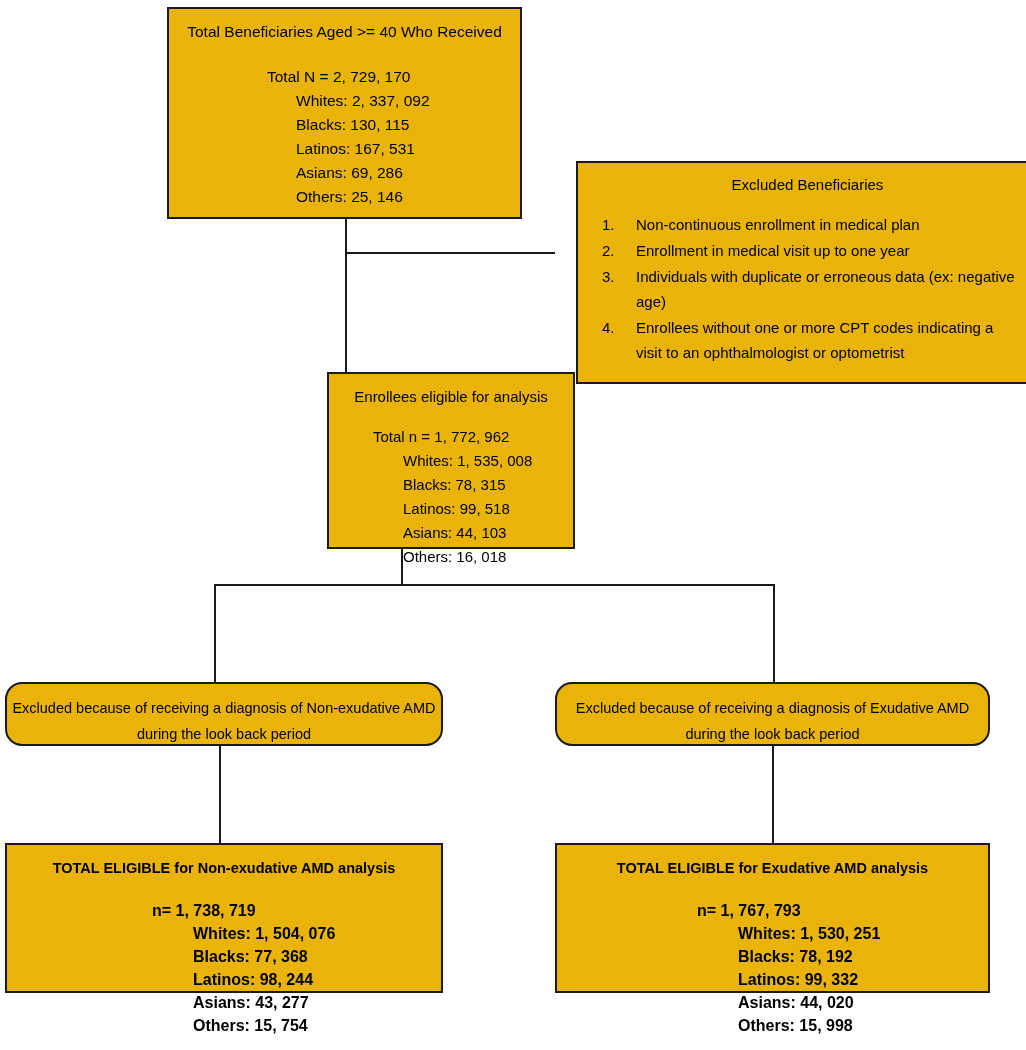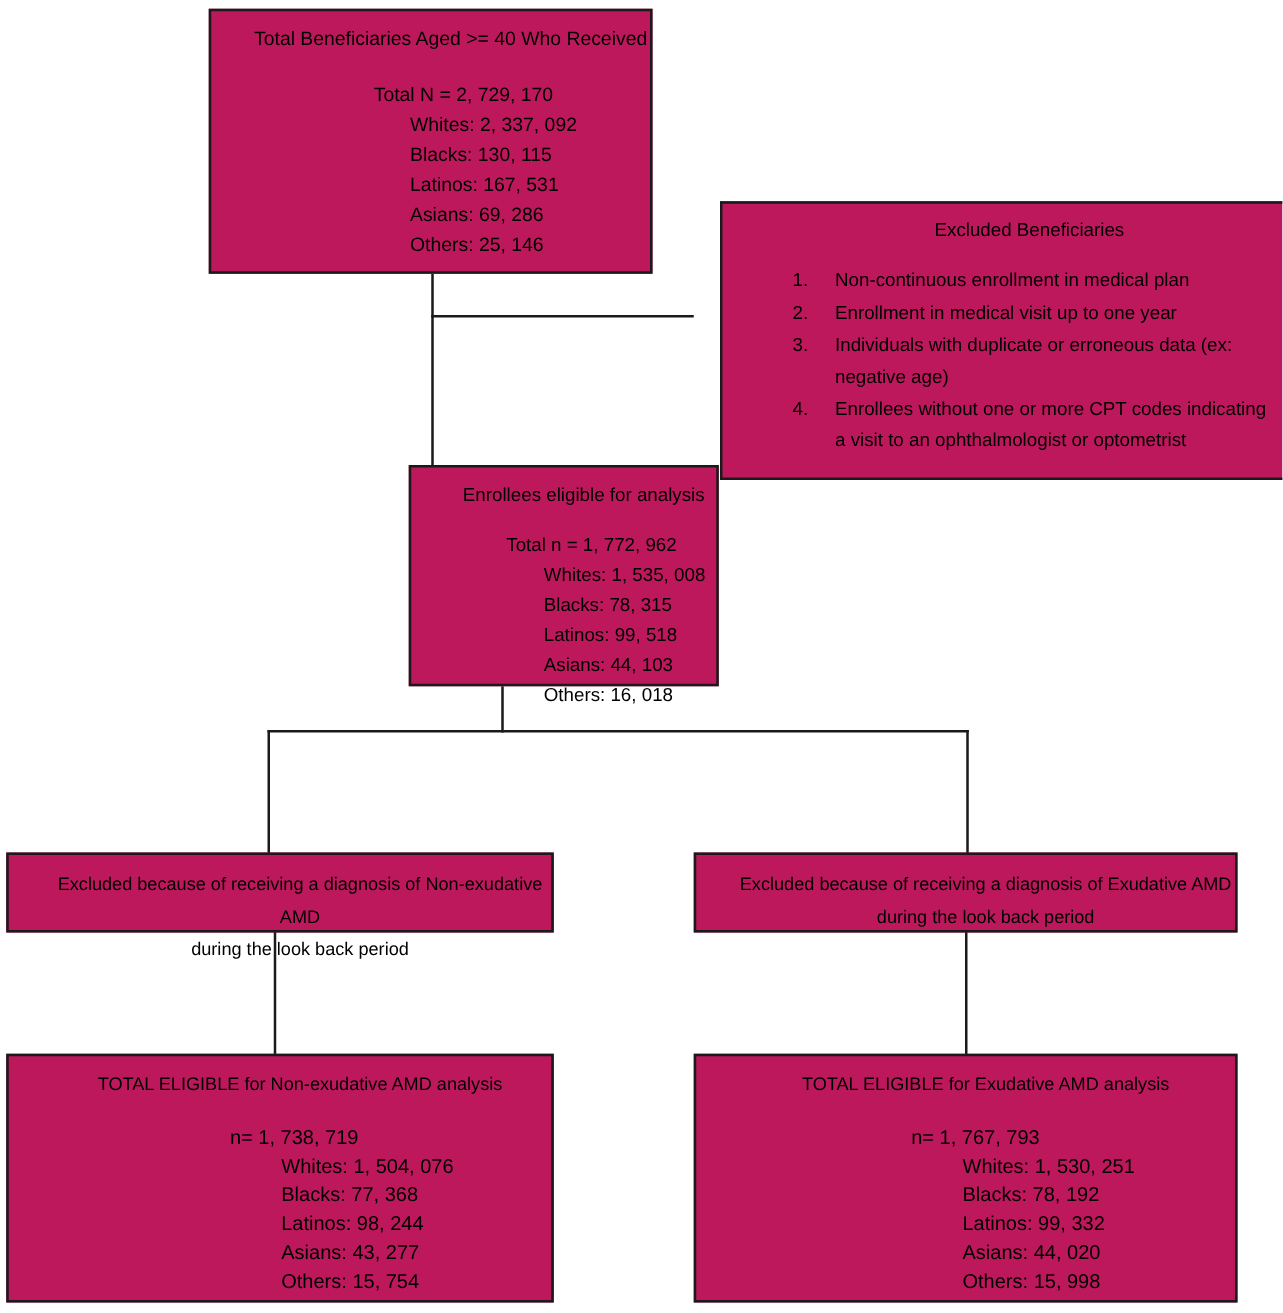--- a/index.html
+++ b/index.html
@@ -15,23 +15,22 @@
     position: relative;
     width: 1026px;
     height: 1050px;
     background: #ffffff;
     overflow: hidden;
   }
   .box {
     position: absolute;
     box-sizing: border-box;
     border: 2px solid #1a1a1a;
-    background: #be185d;
+    background: #eab308;
     z-index: 2;
-    padding-left: 32px;
   }
   .line {
     position: absolute;
     background: #1a1a1a;
     z-index: 1;
   }
   .vline { width: 2px; }
   .hline { height: 2px; }
 
   .title-line {
@@ -73,32 +72,32 @@
     top: 0;
   }
 
   
   #box-eligible { left: 327px; top: 372px; width: 248px; height: 177px; }
   #box-eligible .hdr { padding-top: 9px; font-size: 15px; }
   #box-eligible .stat-block { margin-top: 15px; padding-left: 44px; font-size: 15px; }
   #box-eligible .stat-item { padding-left: 30px; }
 
   
-  .excl-row-box { height: 64px; }
+  .excl-row-box { height: 64px; border-radius: 17px; }
   #box-excl-nonexud { left: 5px; top: 682px; width: 438px; }
   #box-excl-exud { left: 555px; top: 682px; width: 435px; }
   .excl-row-box .txt {
     padding-top: 11px;
     font-size: 14.5px;
     line-height: 26px;
     text-align: center;
   }
 
   
-  .total-box { height: 199px; }
+  .total-box { height: 150px; font-weight: bold; }
   #box-total-nonexud { left: 5px; top: 843px; width: 438px; }
   #box-total-exud { left: 555px; top: 843px; width: 435px; }
   .total-box .hdr { padding-top: 10px; font-size: 14.5px; }
   .total-box .stat-block { margin-top: 17px; font-size: 16px; line-height: 23px; }
   #box-total-nonexud .stat-block { padding-left: 145px; }
   #box-total-exud .stat-block { padding-left: 140px; }
   .total-box .stat-item { padding-left: 41px; }
 
   
   #conn-total-down     { left: 345px; top: 219px;  height: 155px; }

